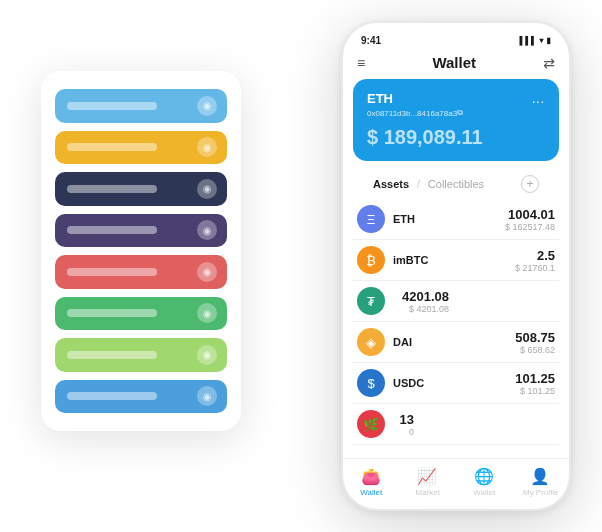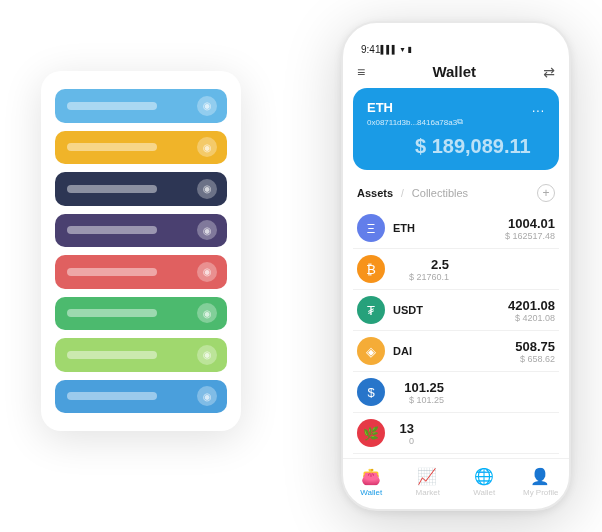--- a/index.html
+++ b/index.html
@@ -81,25 +81,25 @@
       box-shadow: 0 12px 60px rgba(0,0,0,0.18), 0 2px 8px rgba(0,0,0,0.08);
       border: 2px solid #e8e8e8;
       overflow: hidden;
       z-index: 2;
       display: flex;
       flex-direction: column;
     }
 
     .phone-status-bar {
       display: flex;
-      justify-content: flex-start;
-      align-items: center;
-      padding: 21px 18px 4px;
+      justify-content: space-between;
+      align-items: center;
+      padding: 12px 18px 4px;
       font-size: 10px;
-      font-weight: 400;
+      font-weight: 700;
       color: #1a1a1a;
     }
 
     .status-icons {
       display: flex;
       gap: 3px;
       align-items: center;
       font-size: 9px;
     }
 
@@ -167,21 +167,21 @@
     .eth-balance-label {
       font-size: 9px;
       opacity: 0.7;
     }
 
     
     .assets-header {
       display: flex;
       justify-content: space-between;
       align-items: center;
-      padding: 4px 14px 6px;
+      padding: 4px 30px 6px;
       text-align: center;
     }
 
     .assets-tabs {
       display: flex;
       gap: 8px;
       align-items: center;
     }
 
     .assets-tab {
@@ -357,21 +357,21 @@
     <div class="eth-card">
       <div class="eth-card-header">
         <span class="eth-label">ETH</span>
         <span class="eth-more">...</span>
       </div>
       <div class="eth-address">
         <span>0x08711d3b...8416a78a3</span>
         <span>⧉</span>
       </div>
       <div class="eth-balance-label">
-        <span style="font-size:20px;font-weight:700;margin-left:48px;">
+        <span style="font-size:20px;font-weight:700;">
           $ <span>189,089.11</span>
         </span>
       </div>
     </div>
 
     <div class="assets-header">
       <div class="assets-tabs">
         <span class="assets-tab">Assets</span>
         <span class="assets-divider">/</span>
         <span class="assets-tab inactive">Collectibles</span>
@@ -388,49 +388,50 @@
     <span class="asset-name">ETH</span>
     <div class="asset-values">
       <div class="asset-amount">1004.01</div>
       <div class="asset-usd">$ 162517.48</div>
     </div>
   </div>
         <div class="asset-item">
     <div class="asset-icon" style="background:#F7931A; color:white; font-size:13px;">
       ₿
     </div>
+    <span class="asset-name">imBTC</span>
     <div class="asset-values">
       <div class="asset-amount">2.5</div>
       <div class="asset-usd">$ 21760.1</div>
     </div>
   </div>
         <div class="asset-item">
     <div class="asset-icon" style="background:#26A17B; color:white; font-size:13px;">
       ₮
     </div>
-    <span class="asset-name">USDT</span>
     <div class="asset-values">
       <div class="asset-amount">4201.08</div>
       <div class="asset-usd">$ 4201.08</div>
     </div>
   </div>
         <div class="asset-item">
     <div class="asset-icon" style="background:#F5AC37; color:white; font-size:13px;">
       ◈
     </div>
     <span class="asset-name">DAI</span>
     <div class="asset-values">
       <div class="asset-amount">508.75</div>
       <div class="asset-usd">$ 658.62</div>
     </div>
   </div>
         <div class="asset-item">
     <div class="asset-icon" style="background:#2775CA; color:white; font-size:13px;">
       $
     </div>
+    <span class="asset-name">USDC</span>
     <div class="asset-values">
       <div class="asset-amount">101.25</div>
       <div class="asset-usd">$ 101.25</div>
     </div>
   </div>
         <div class="asset-item">
     <div class="asset-icon" style="background:#e63946; color:white; font-size:13px;">
       🌿
     </div>
     <div class="asset-values">

